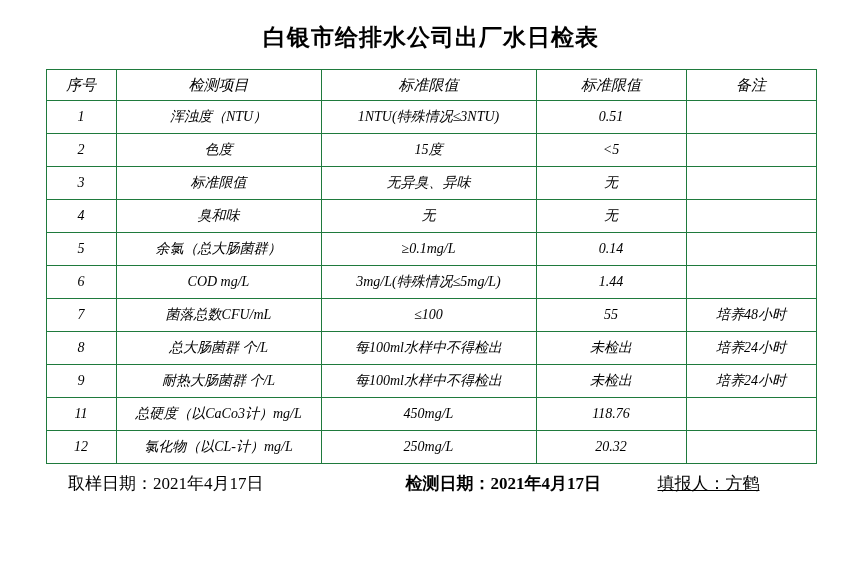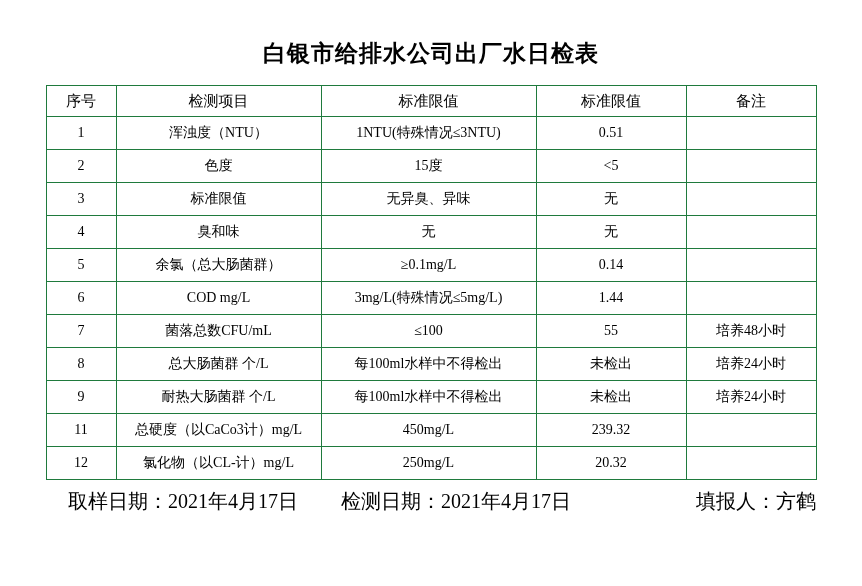--- a/index.html
+++ b/index.html
@@ -18,29 +18,30 @@
     position: relative;
     width: 862px;
     height: 586px;
     box-sizing: border-box;
   }
   .doc-title {
     text-align: center;
     font-size: 23px;
     font-weight: bold;
     letter-spacing: 1px;
-    padding-top: 38px;
+    padding-top: 22px;
     padding-bottom: 16px;
     font-family: "Liberation Serif", "DejaVu Serif", serif;
   }
   table.report {
     border-collapse: collapse;
     margin: 0 auto;
     width: 770px;
     table-layout: fixed;
+    font-style: italic;
   }
   table.report th, table.report td {
     border: 1px solid #1f7a3d;
     height: 32px;
     font-size: 14px;
     text-align: center;
     vertical-align: middle;
     padding: 0 2px;
     font-family: "Liberation Serif", "DejaVu Serif", serif;
     font-weight: normal;
@@ -53,26 +54,26 @@
   col.c1 { width: 205px; }
   col.c2 { width: 215px; }
   col.c3 { width: 150px; }
   col.c4 { width: 130px; }
 
   .footer {
     width: 770px;
     margin: 8px auto 0 auto;
     display: flex;
     align-items: center;
-    font-size: 20px;
+    font-size: 17px;
     font-family: "Liberation Serif", "DejaVu Serif", serif;
   }
   .footer .f-sample { width: 265px; text-align: left; padding-left: 22px; box-sizing: border-box; }
-  .footer .f-test { width: 290px; text-align: center; box-sizing: border-box; }
-  .footer .f-filler { flex: 1; text-align: right; box-sizing: border-box; }
+  .footer .f-test { width: 290px; text-align: right; box-sizing: border-box; font-weight: bold; }
+  .footer .f-filler { flex: 1; text-align: center; box-sizing: border-box; text-decoration: underline; }
 </style>
 </head>
 <body>
 
 <div class="page">
 
   <div class="doc-title">白银市给排水公司出厂水日检表</div>
 
   <table class="report">
     <colgroup>
@@ -152,21 +153,21 @@
         <td>9</td>
         <td>耐热大肠菌群 个/L</td>
         <td>每100ml水样中不得检出</td>
         <td>未检出</td>
         <td>培养24小时</td>
       </tr>
       <tr>
         <td>11</td>
         <td>总硬度（以CaCo3计）mg/L</td>
         <td>450mg/L</td>
-        <td>239.32</td>
+        <td>118.76</td>
         <td></td>
       </tr>
       <tr>
         <td>12</td>
         <td>氯化物（以CL-计）mg/L</td>
         <td>250mg/L</td>
         <td>20.32</td>
         <td></td>
       </tr>
     </tbody>

